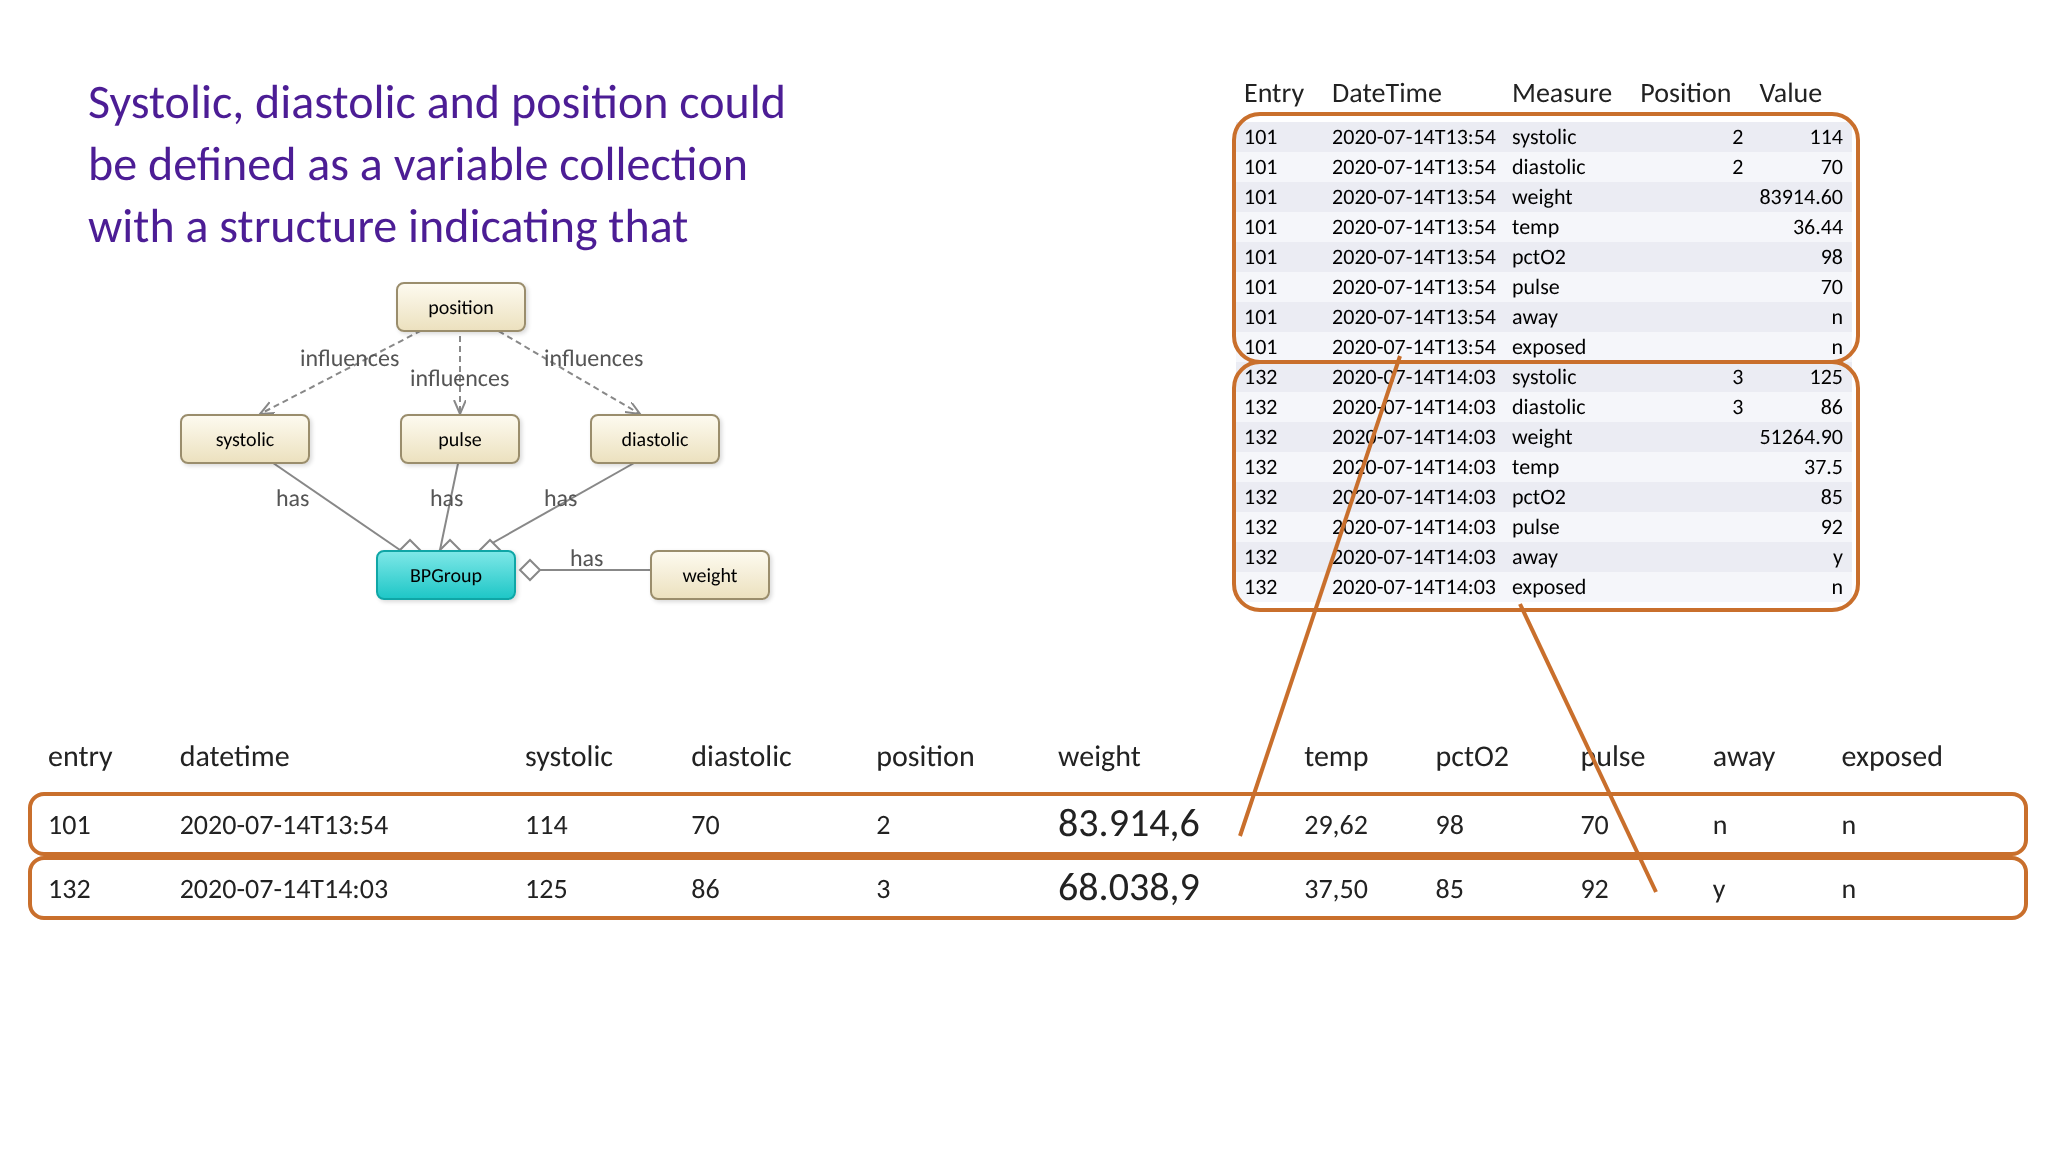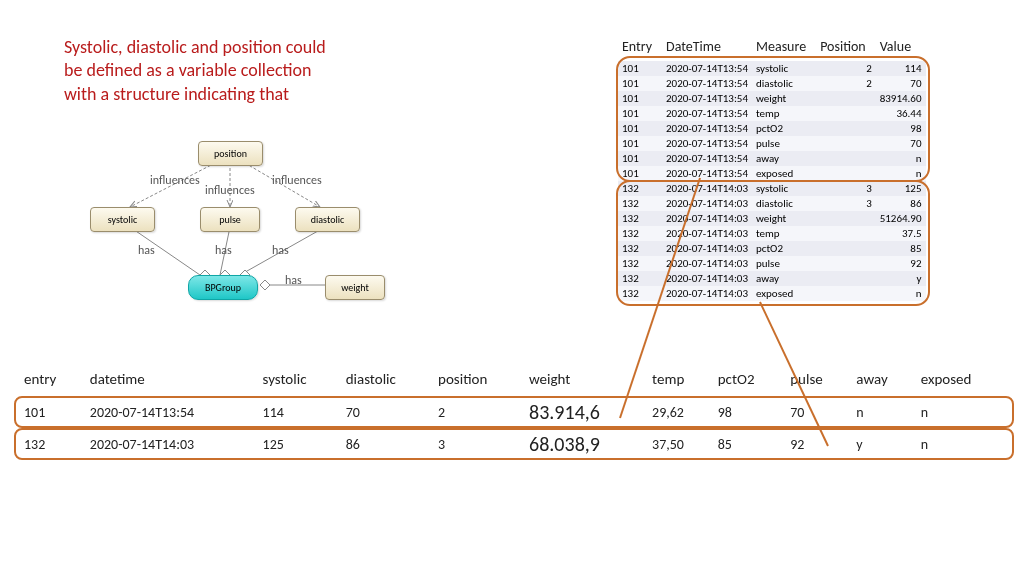--- a/index.html
+++ b/index.html
@@ -7,25 +7,25 @@
     padding: 0;
     width: 1024px;
     height: 576px;
     font-family: Calibri, Arial, sans-serif;
     background: #fff;
     position: relative;
     overflow: hidden;
   }
   .annotation {
     position: absolute;
-    left: 64px;
+    left: 44px;
     top: 36px;
-    font-size: 18px;
+    font-size: 24px;
     line-height: 1.3;
-    color: #b91c1c;
+    color: #4c1d95;
   }
   
   .diagram {
     position: absolute;
     left: 80px;
     top: 135px;
     width: 320px;
     height: 180px;
   }
   .dbox {
@@ -141,21 +141,21 @@
     <line x1="180" y1="150" x2="245" y2="150" stroke="#888"></line>
     <polygon points="120,140 125,135 130,140 125,145" fill="#fff" stroke="#888"></polygon>
     <polygon points="140,140 145,135 150,140 145,145" fill="#fff" stroke="#888"></polygon>
     <polygon points="160,140 165,135 170,140 165,145" fill="#fff" stroke="#888"></polygon>
     <polygon points="180,150 185,145 190,150 185,155" fill="#fff" stroke="#888"></polygon>
   </svg>
   <div class="dbox" style="left:118px; top:6px; width:55px;">position</div>
   <div class="dbox" style="left:10px; top:72px; width:55px;">systolic</div>
   <div class="dbox" style="left:120px; top:72px; width:50px;">pulse</div>
   <div class="dbox" style="left:215px; top:72px; width:55px;">diastolic</div>
-  <div class="dbox bp" style="left:108px; top:140px; width:60px;border-radius:10px;">BPGroup</div>
+  <div class="dbox bp" style="left:108px; top:140px; width:60px;">BPGroup</div>
   <div class="dbox" style="left:245px; top:140px; width:50px;">weight</div>
   <div class="edge-label" style="left:70px; top:38px;">influences</div>
   <div class="edge-label" style="left:125px; top:48px;">influences</div>
   <div class="edge-label" style="left:192px; top:38px;">influences</div>
   <div class="edge-label" style="left:58px; top:108px;">has</div>
   <div class="edge-label" style="left:135px; top:108px;">has</div>
   <div class="edge-label" style="left:192px; top:108px;">has</div>
   <div class="edge-label" style="left:205px; top:138px;">has</div>
 </div>
 

